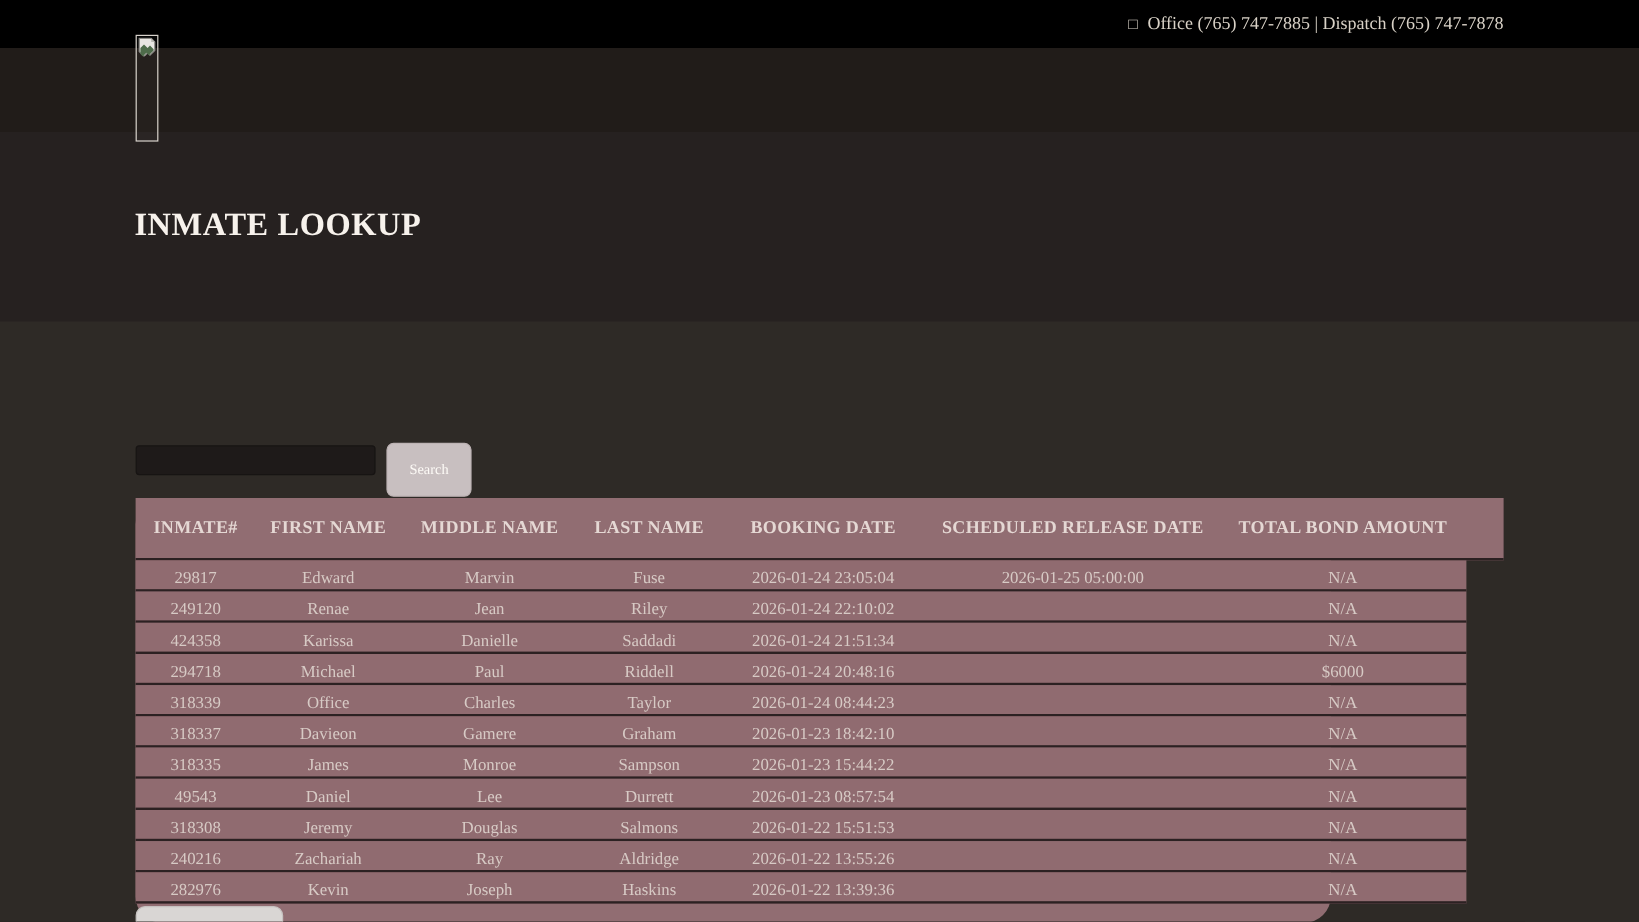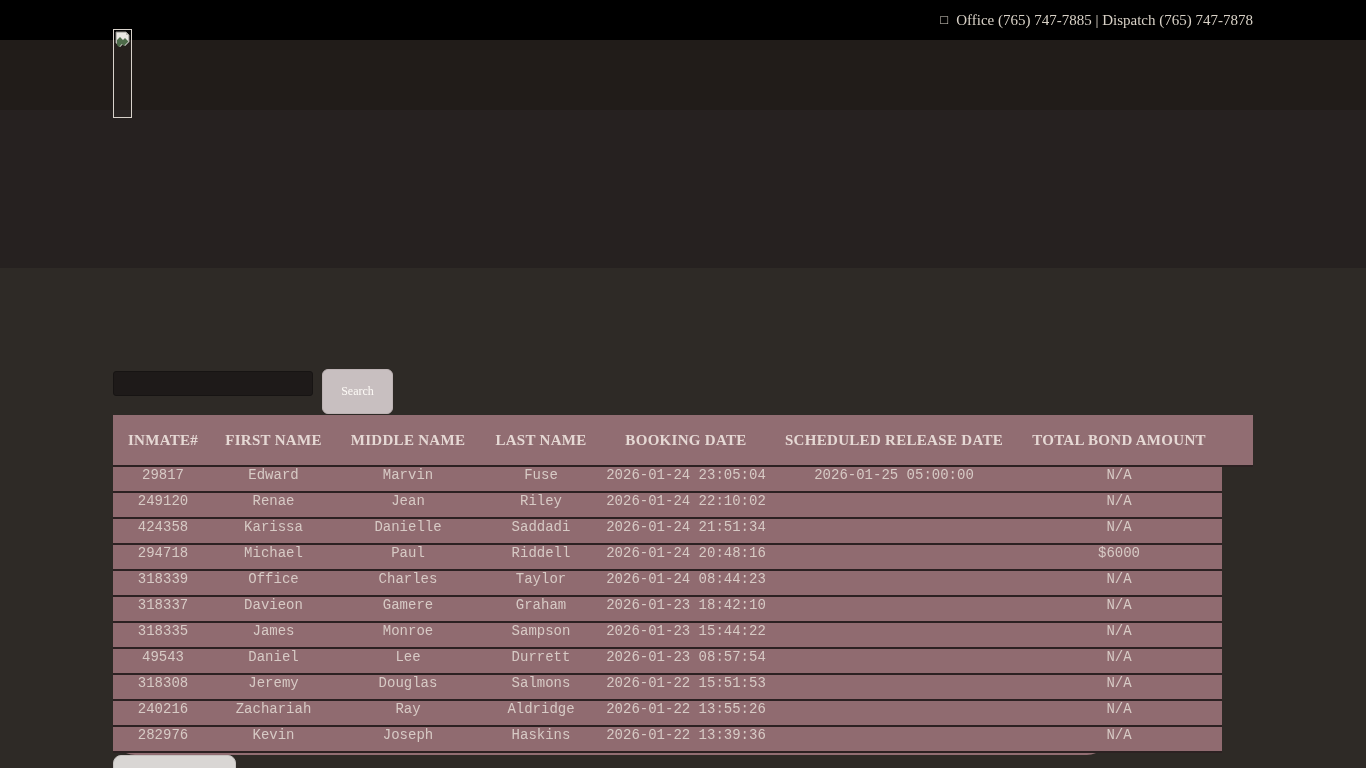--- a/index.html
+++ b/index.html
@@ -29,29 +29,29 @@
                   background:#1e1a19; border:1px solid #171413; border-radius:3px;
                   color:#d9d2c7; font-size:14px; padding:0 6px; outline:none;
                   font-family:"Liberation Serif", serif; }
   .search-btn { position:absolute; left:322px; top:369px; width:71px; height:45px;
                 background:#c8bfc0; border:1px solid #bdb3b4; border-radius:6px;
                 color:#fdfaf6; font-size:12px; cursor:pointer;
                 font-family:"Liberation Serif", serif; }
 
   
   .table-wrap { position:absolute; left:113px; top:415px; width:996px; background:#916d72;
-                padding-bottom:2px;border-radius:22px; }
+                padding-bottom:16px;border-radius:22px; }
   .thead { display:flex; width:1140px; height:52px; align-items:center;
            border-bottom:2px solid #2c2122; background:#916d72; }
   .thead::after { content:""; width:31px; }
   .th { color:#e5d8d4; font-weight:bold; font-size:15px; text-align:center;
         letter-spacing:0.3px; }
   .tbody { width:1109px; }
-  .tr { display:flex; width:1109px; height:26px; align-items:flex-start;
-        border-bottom:2px solid #2c2122; background:#906b70;font-family:Liberation Mono, monospace; }
+  .tr { display:flex; width:1109px; height:26px; align-items:flex-end;
+        border-bottom:2px solid #2c2122; background:#906b70; }
   .td { color:#d7cac5; font-size:14px; text-align:center; white-space:nowrap;
         overflow:hidden; }
   .c0{width:100px}.c1{width:121px}.c2{width:148px}.c3{width:118px}
   .c4{width:172px}.c5{width:244px}.c6{width:206px}
 
   
   .more-btn { position:absolute; left:113px; top:755px; width:123px; height:38px;
               background:#d9d6d4; border:1px solid #c6c2c0; border-radius:8px;
               color:#2f2d2c; font-size:16px; font-weight:bold; cursor:pointer;
               font-family:"Liberation Serif", serif; text-align:center;
@@ -72,20 +72,21 @@
   <div class="mainbg"></div>
 
   <div class="logo-box">
     <svg width="15" height="16" viewBox="0 0 15 16">
       <path d="M1 1 h10 l3 3 v7 l-4 4 -2 -2 -3 3 -4 -4 z" fill="#e8e6e2" stroke="#8a8884" stroke-width="1"></path>
       <path d="M2 9 l3 -3 3 3 2 -2 3 3 v1 l-4 4 -2 -2 -3 3 -2 -2 z" fill="#4e6b4a"></path>
       <path d="M11 1 l3 3 h-3 z" fill="#b9b7b2"></path>
     </svg>
   </div>
 
+  <div class="page-title">INMATE LOOKUP</div>
 
   <input class="search-input" type="text" value="" style="">
   <button class="search-btn">Search</button>
 
   <div class="table-wrap">
     <div class="thead">
         <div class="th c0">INMATE#</div>
         <div class="th c1">FIRST NAME</div>
         <div class="th c2">MIDDLE NAME</div>
         <div class="th c3">LAST NAME</div>

